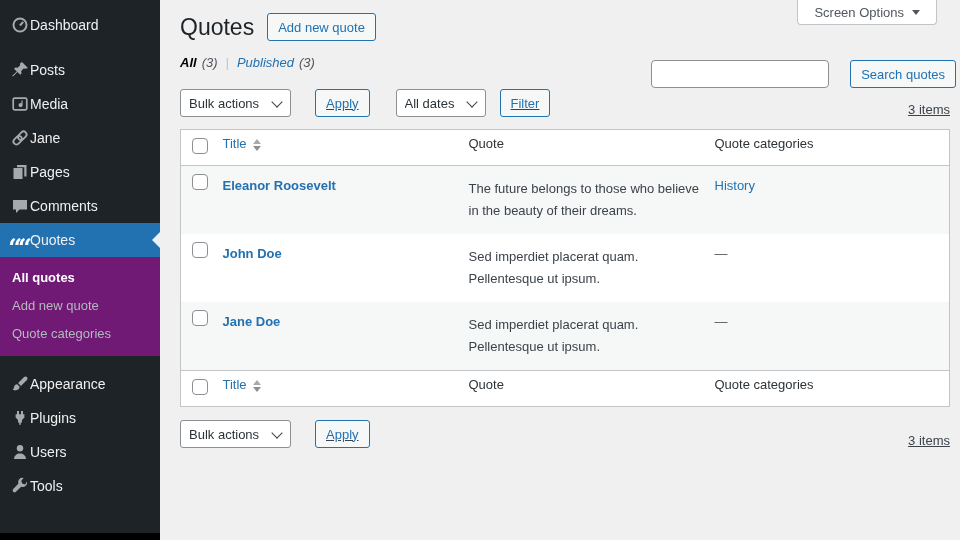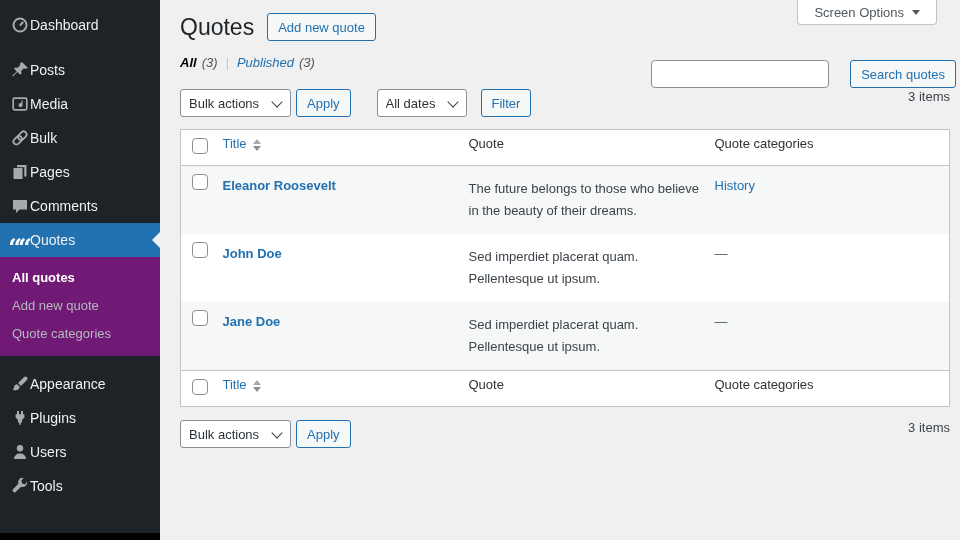--- a/index.html
+++ b/index.html
@@ -72,34 +72,34 @@
   .views .count { color: #50575e; font-weight: 400; }
   .views .sep { color: #c3c4c7; margin: 0 3px; }
   a { color: #2271b1; text-decoration: none; cursor: pointer; }
 
   .search-box { position: absolute; top: 60px; right: 4px; display: flex; gap: 21px; }
   .search-box input {
     width: 178px; height: 28px; border: 1px solid #8c8f94; border-radius: 4px;
     background: #fff; padding: 0 8px; font-size: 13px; font-family: inherit;
   }
 
-  .tablenav { margin-top: 19px; display: flex; align-items: flex-start; }
+  .tablenav { margin-top: 19px; display: flex; align-items: flex-end; text-decoration: underline; }
   .sel-wrap { position: relative; display: inline-block; }
   .sel-wrap select {
     appearance: none; -webkit-appearance: none; -moz-appearance: none;
     height: 28px; border: 1px solid #8c8f94; border-radius: 3px; background: #fff;
     color: #2c3338; font-size: 13px; font-family: inherit; padding: 0 30px 0 8px;
     cursor: pointer;
   }
   .sel-wrap::after {
     content: ""; position: absolute; right: 10px; top: 9px; width: 7px; height: 7px;
     border-right: 1.6px solid #3c434a; border-bottom: 1.6px solid #3c434a;
     transform: rotate(45deg); pointer-events: none;
   }
-  .gap8 { margin-left: 5px; }
+  .gap8 { margin-left: 24px; }
   .gap26 { margin-left: 26px; }
   .gap14 { margin-left: 14px; }
   .item-count { margin-left: auto; color: #3c434a; font-size: 13px; }
 
   
   table.list-table {
     width: 770px; margin-top: 12px; border: 1px solid #c3c4c7; background: #fff;
     border-collapse: collapse; table-layout: fixed; font-size: 13px;
   }
   .list-table thead tr { border-bottom: 1px solid #c3c4c7; }
@@ -162,21 +162,21 @@
 
   <div class="menu-item">
     <span class="ico">
       <svg width="20" height="20" viewBox="0 0 20 20">
           <g fill="none" stroke="currentColor" stroke-width="1.8" transform="rotate(-45 10 10)">
             <rect x="2" y="7" width="9.5" height="6" rx="3"></rect>
             <rect x="8.5" y="7" width="9.5" height="6" rx="3"></rect>
           </g>
         </svg>
     </span>
-    <span>Bulk</span>
+    <span>Jane</span>
   </div>
 
   <div class="menu-item">
     <span class="ico">
       <svg width="20" height="20" viewBox="0 0 20 20">
           <path fill="currentColor" d="M7 3h9.5v11.5h-2.2V5.2H7z"></path>
           <rect x="3.5" y="6" width="9" height="11" fill="currentColor"></rect>
         </svg>
     </span>
     <span>Pages</span>

